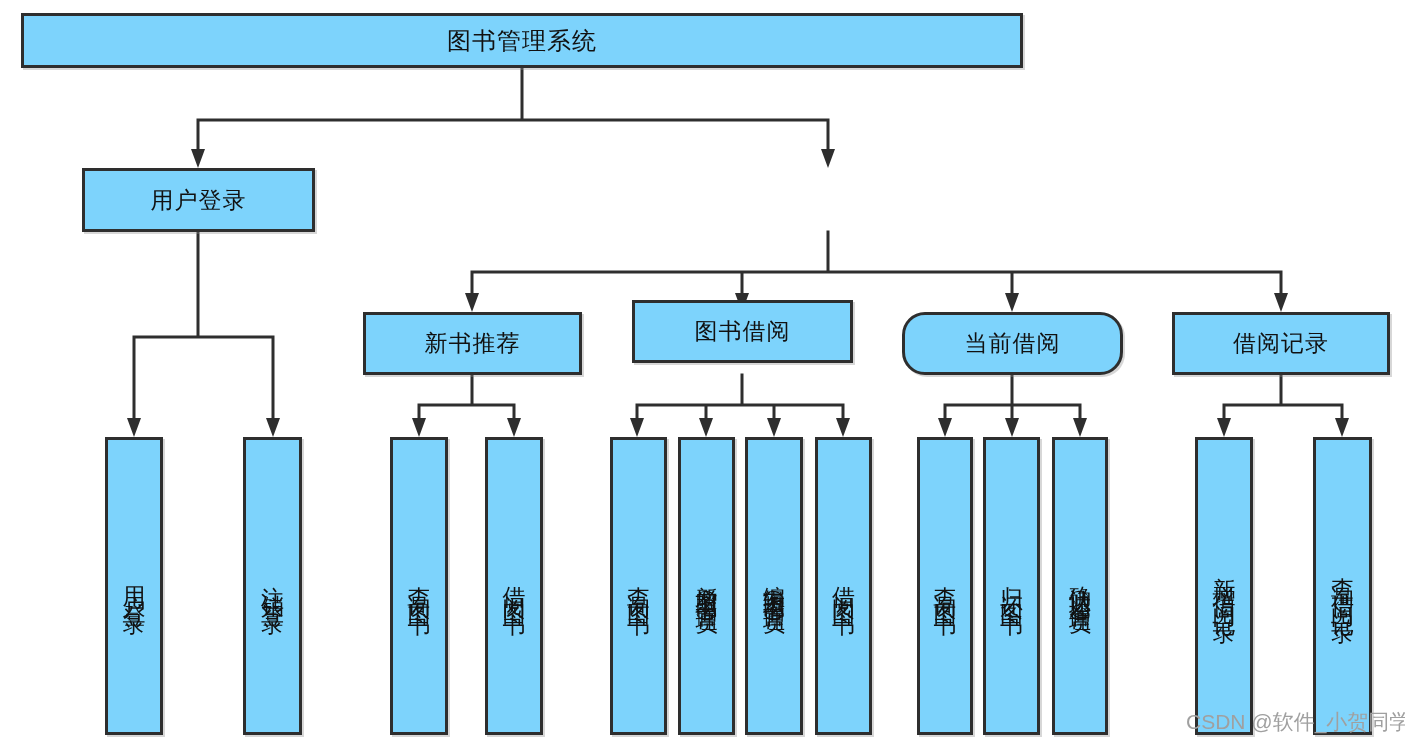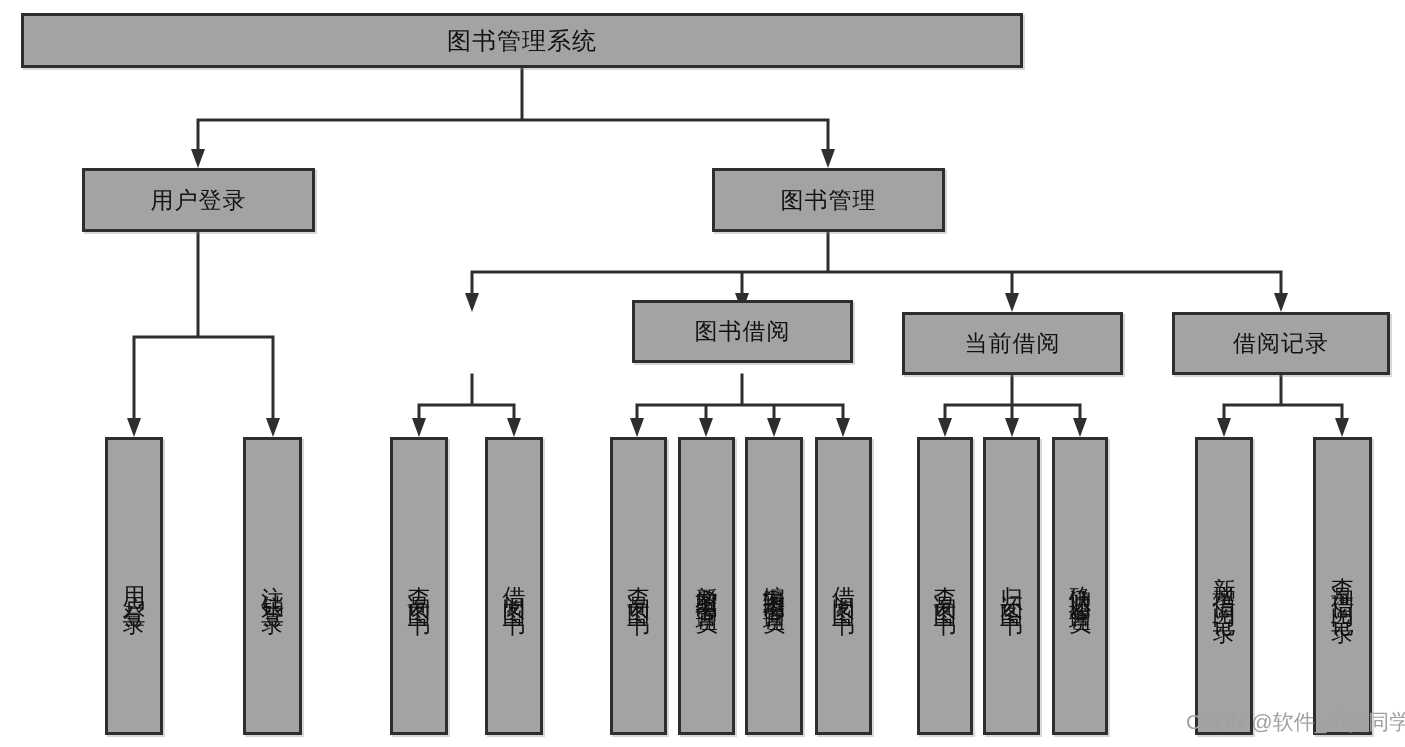--- a/index.html
+++ b/index.html
@@ -15,21 +15,21 @@
     background:var(--bg);
     font-family:"Liberation Sans","DejaVu Sans",sans-serif;
     overflow:hidden;
   }
   .stage{position:relative;width:1405px;height:747px;}
   svg.wires{position:absolute;left:0;top:0;z-index:1;}
   svg.wires path.seg{stroke:var(--line);stroke-width:3;fill:none;stroke-linecap:square;}
   svg.wires path.arrows{fill:var(--line);stroke:none;}
   .box{
     position:absolute;
-    background:#a3a3a3;
+    background:#7dd3fc;
     border:3px solid var(--border);
     box-shadow:2px 2px 0 rgba(140,140,140,0.35);
     box-sizing:border-box;
     display:flex;align-items:center;justify-content:center;
     color:var(--text);
     z-index:2;
   }
   .h-box{font-size:23px;letter-spacing:1px;}
   .lvl1{font-size:24px;}
   .v-box{
@@ -108,24 +108,24 @@
       M938,418 L952,418 L945,437 Z
       M1005,418 L1019,418 L1012,437 Z
       M1073,418 L1087,418 L1080,437 Z
       M1217,418 L1231,418 L1224,437 Z
       M1335,418 L1349,418 L1342,437 Z"></path>
   </svg>
 
   <div class="box h-box lvl1" style="left:21px;top:13px;width:1002px;height:55px;">图书管理系统</div>
 
   <div class="box h-box" style="left:82px;top:168px;width:233px;height:64px;">用户登录</div>
-  <div class="box h-box" style="left:712px;top:168px;width:233px;height:64px;">图书管理</div>
 
+  <div class="box h-box" style="left:363px;top:312px;width:219px;height:63px;">新书推荐</div>
   <div class="box h-box" style="left:632px;top:300px;width:221px;height:63px;">图书借阅</div>
-  <div class="box h-box" style="left:902px;top:312px;width:221px;height:63px;">当前借阅</div>
+  <div class="box h-box" style="left:902px;top:312px;width:221px;height:63px;border-radius:23px;">当前借阅</div>
   <div class="box h-box" style="left:1172px;top:312px;width:218px;height:63px;">借阅记录</div>
 
   <div class="box v-box" style="left:105px;top:437px;width:58px;height:298px;">用户登录</div>
   <div class="box v-box" style="left:243px;top:437px;width:59px;height:298px;">注销登录</div>
 
   <div class="box v-box" style="left:390px;top:437px;width:58px;height:298px;">查询图书</div>
   <div class="box v-box" style="left:485px;top:437px;width:58px;height:298px;">借阅图书</div>
 
   <div class="box v-box" style="left:610px;top:437px;width:57px;height:298px;">查询图书</div>
   <div class="box v-box long" style="left:678px;top:437px;width:57px;height:298px;">新增图书（管理员）</div>

